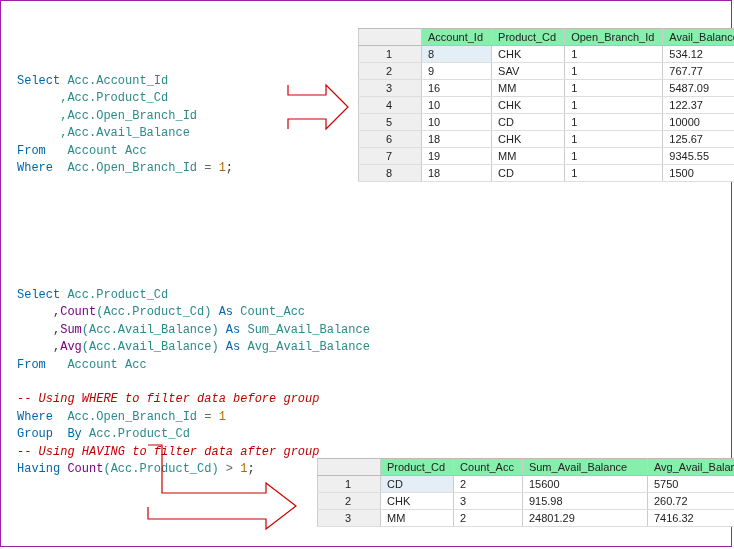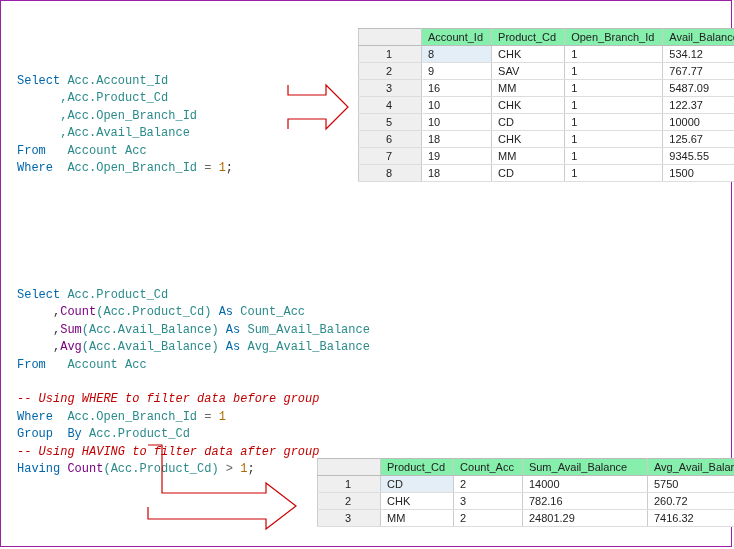--- a/index.html
+++ b/index.html
@@ -135,28 +135,28 @@
       <th class="rowhead"></th>
       <th>Product_Cd</th>
       <th>Count_Acc</th>
       <th style="min-width:110px">Sum_Avail_Balance</th>
       <th style="min-width:110px">Avg_Avail_Balance</th>
     </tr>
     <tr>
           <td class="rownum">1</td>
           <td class="cell-first">CD</td>
           <td>2</td>
-          <td>14000</td>
+          <td>15600</td>
           <td>5750</td>
         </tr>
     <tr>
           <td class="rownum">2</td>
           <td>CHK</td>
           <td>3</td>
-          <td>782.16</td>
+          <td>915.98</td>
           <td>260.72</td>
         </tr>
     <tr>
           <td class="rownum">3</td>
           <td>MM</td>
           <td>2</td>
           <td>24801.29</td>
           <td>7416.32</td>
         </tr>
   </tbody>

